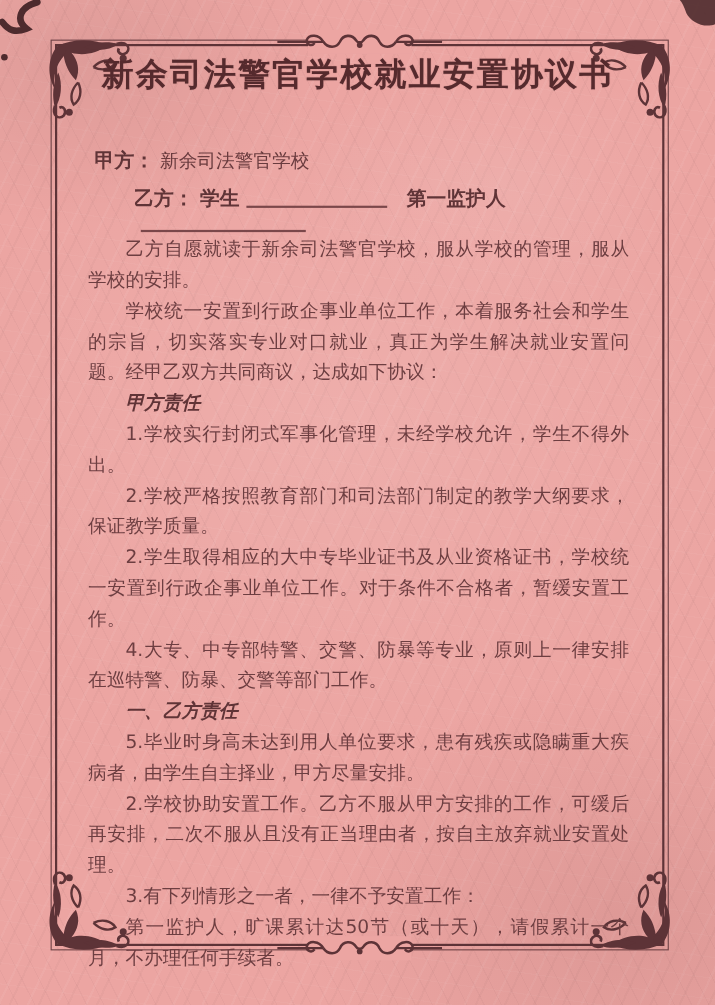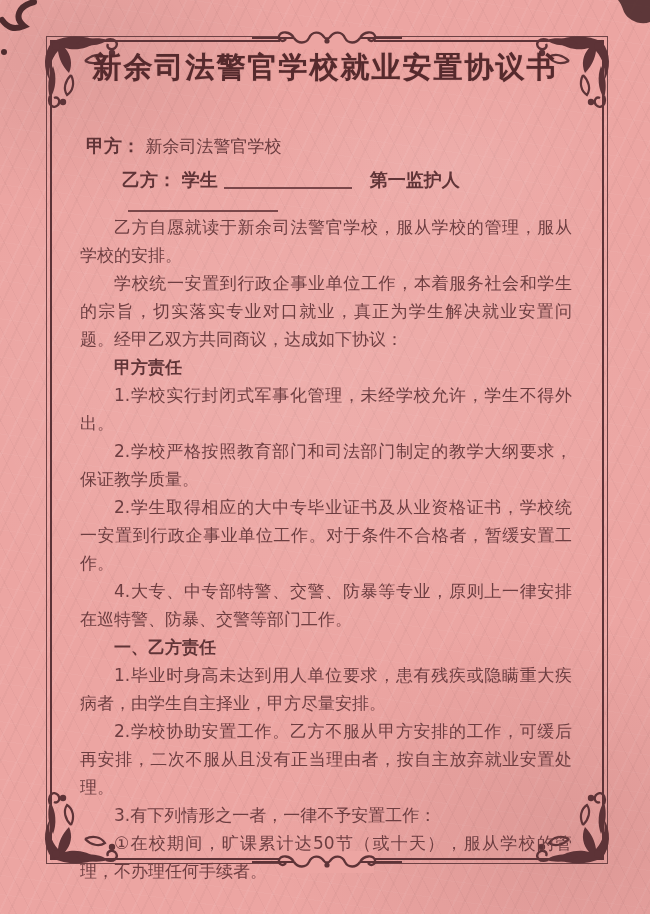--- a/index.html
+++ b/index.html
@@ -42,21 +42,21 @@
   .plabel{font-weight:bold;font-size:18px;color:#603437;}
   .blank{display:inline-block;border-bottom:2px solid #7a474a;height:16px;vertical-align:-3px;}
   .blank.student{width:128px;margin-left:6px;margin-right:18px;}
   .blank.guardian{width:150px;margin-left:6px;}
   .body-text{
     position:absolute;left:80px;right:78px;top:213px;
     font-size:17px;line-height:28px;color:#6d3e41;
     text-align:justify;
   }
   .body-text p{margin:0;text-indent:2em;}
-  .heading{font-weight:bold;color:#603437;}
+  .heading{font-weight:bold;color:#603437;font-style:italic;}
   .artifact{position:absolute;}
 </style>
 </head>
 <body>
 
 <svg width="0" height="0" style="position:absolute">
   <defs>
     <g id="corner-flourish" fill="#5d3337" stroke="none">
       <path d="M12 12 C26 5 44 5 58 11 C48 19 35 21 25 18 C31 25 33 34 29 43 C22 36 19 28 18 21 C11 29 8 39 10 51 C3 39 3 23 12 12 Z"></path>
       <path d="M36 13 C46 8 58 7 68 10 C60 16 46 17 36 13 Z"></path>
@@ -125,17 +125,17 @@
 
 <div class="body-text">
   <p>乙方自愿就读于新余司法警官学校，服从学校的管理，服从学校的安排。</p>
   <p>学校统一安置到行政企事业单位工作，本着服务社会和学生的宗旨，切实落实专业对口就业，真正为学生解决就业安置问题。经甲乙双方共同商议，达成如下协议：</p>
   <p class="heading">甲方责任</p>
   <p>1.学校实行封闭式军事化管理，未经学校允许，学生不得外出。</p>
   <p>2.学校严格按照教育部门和司法部门制定的教学大纲要求，保证教学质量。</p>
   <p>2.学生取得相应的大中专毕业证书及从业资格证书，学校统一安置到行政企事业单位工作。对于条件不合格者，暂缓安置工作。</p>
   <p>4.大专、中专部特警、交警、防暴等专业，原则上一律安排在巡特警、防暴、交警等部门工作。</p>
   <p class="heading">一、乙方责任</p>
-  <p>1.毕业时身高未达到用人单位要求，患有残疾或隐瞒重大疾病者，由学生自主择业，甲方尽量安排。</p>
+  <p>5.毕业时身高未达到用人单位要求，患有残疾或隐瞒重大疾病者，由学生自主择业，甲方尽量安排。</p>
   <p>2.学校协助安置工作。乙方不服从甲方安排的工作，可缓后再安排，二次不服从且没有正当理由者，按自主放弃就业安置处理。</p>
   <p>3.有下列情形之一者，一律不予安置工作：</p>
-  <p>①在校期间，旷课累计达50节（或十天），服从学校的管理，不办理任何手续者。</p>
+  <p>第一监护人，旷课累计达50节（或十天），请假累计一个月，不办理任何手续者。</p>
 </div>
 
 </body></html>

